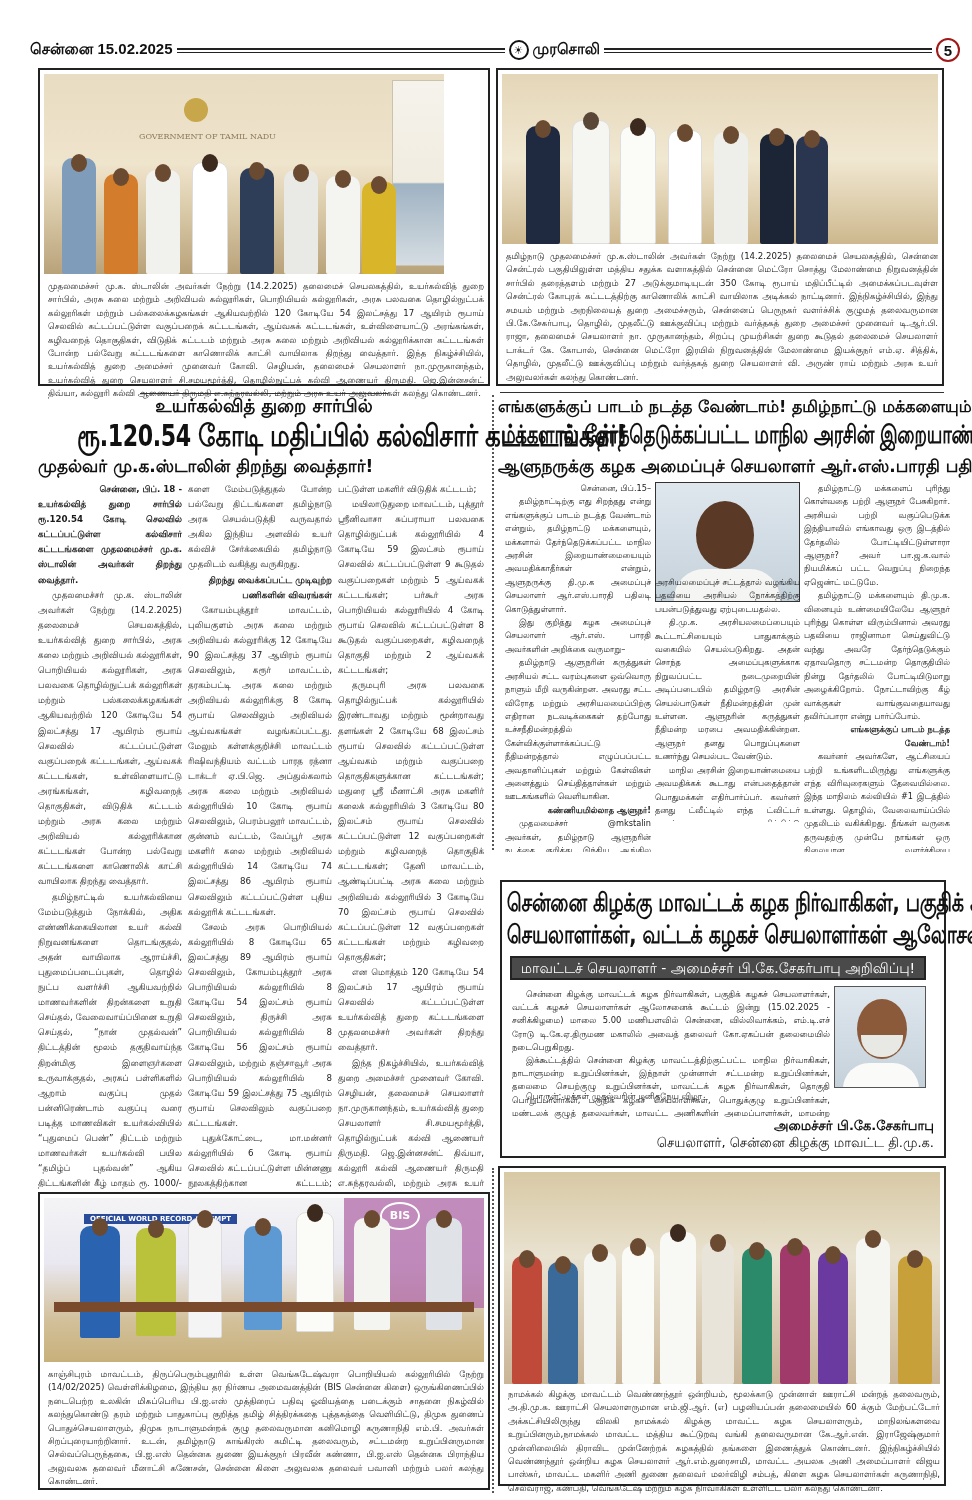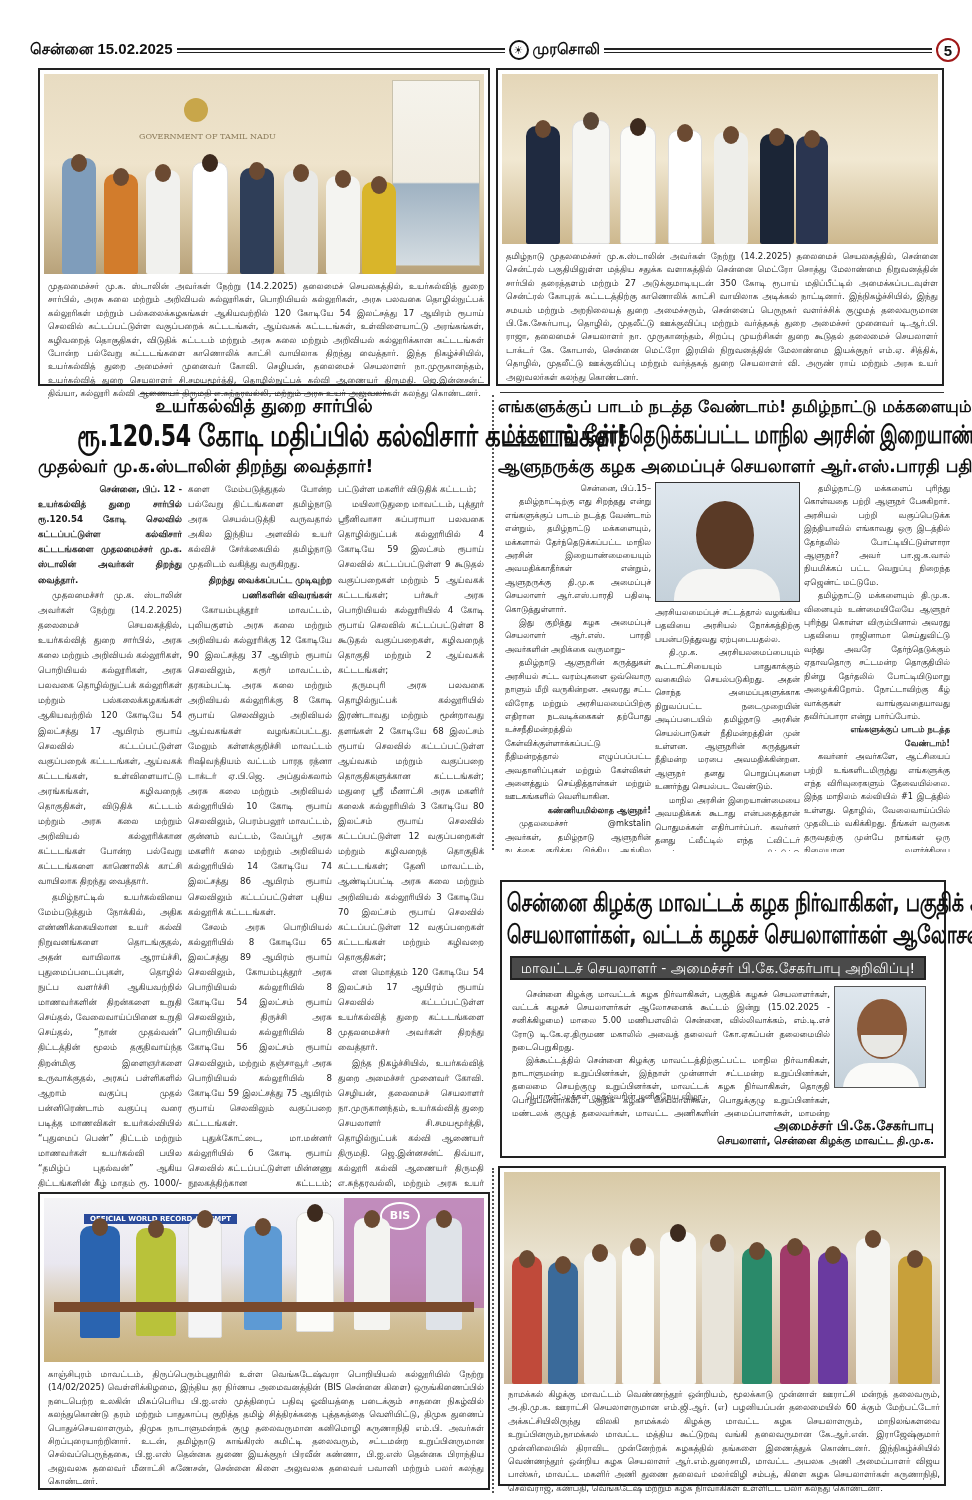--- a/index.html
+++ b/index.html
@@ -54,21 +54,21 @@
   <span class="mh-rule"></span>
   <span class="mh-center">
     <span class="mh-logo">☀</span>
     <span>முரசொலி</span>
   </span>
   <span class="mh-rule"></span>
   <span class="mh-page">5</span>
 </header>
 
 <section class="box" style="left:38px;top:68px;width:452px;height:318px;">
-  <div class="photo ph-govt" style="left:4px;top:4px;width:440px;height:200px;">
+  <div class="photo ph-govt" style="left:4px;top:4px;width:400px;height:200px;">
     <div style="position:absolute;left:140px;top:24px;width:24px;height:24px;border-radius:50%;background:#c8a64a;"></div>
     <div style="position:absolute;left:95px;top:58px;font-family:'DejaVu Serif',serif;font-size:8px;color:#8a7a5a;">GOVERNMENT OF TAMIL NADU</div>
     <div class="banner" style="left:348px;top:6px;width:88px;height:186px;background:linear-gradient(180deg,#f5f3ec 0%,#f1ece0 55%,#9fb2c2 56%,#d5dde2 100%);"></div>
     <div class="person" style="left:18px;top:84px;width:34px;height:116px;background:#7f9dbb;"></div>
     <div class="head" style="left:27px;top:80px;"></div>
     <div class="person" style="left:60px;top:100px;width:34px;height:100px;background:#d27c2c;"></div>
     <div class="head" style="left:69px;top:94px;"></div>
     <div class="person" style="left:102px;top:96px;width:34px;height:104px;background:#f1f1ee;"></div>
     <div class="head" style="left:111px;top:90px;"></div>
     <div class="person" style="left:148px;top:88px;width:36px;height:112px;background:#ffffff;border:1px solid #ddd;"></div>
@@ -107,21 +107,21 @@
 
 <div class="vdots" style="left:492px;top:395px;height:455px;"></div>
 <div class="vdots" style="left:492px;top:1168px;height:325px;"></div>
 
 <div class="kicker" style="left:38px;top:395px;width:452px;font-size:18px;">உயர்கல்வித் துறை சார்பில்</div>
 <div style="position:absolute;left:140px;top:393px;width:248px;border-top:1px solid #333;"></div>
 <h1 class="headline" style="left:36px;top:418px;width:456px;font-size:30px;font-family:'DejaVu Sans Condensed','DejaVu Sans',sans-serif;transform:scaleX(0.82);transform-origin:center;">ரூ.120.54 கோடி மதிப்பில் கல்விசார் கட்டடங்கள்!</h1>
 <h2 class="subhead" style="left:38px;top:456px;width:452px;font-size:17px;">முதல்வர் மு.க.ஸ்டாலின் திறந்து வைத்தார்!</h2>
 
 <div class="col" style="left:38px;top:482px;width:144px;height:718px;">
-  <p class="lead" style="text-align:right;">சென்னை, பிப். 12 -</p>
+  <p class="lead" style="text-align:right;">சென்னை, பிப். 18 -</p>
   <p class="lead">உயர்கல்வித் துறை சார்பில் ரூ.120.54 கோடி செலவில் கட்டப்பட்டுள்ள கல்விசார் கட்டடங்களை முதலமைச்சர் மு.க. ஸ்டாலின் அவர்கள் திறந்து வைத்தார்.</p>
   <p>முதலமைச்சர் மு.க. ஸ்டாலின் அவர்கள் நேற்று (14.2.2025) தலைமைச் செயலகத்தில், உயர்கல்வித் துறை சார்பில், அரசு கலை மற்றும் அறிவியல் கல்லூரிகள், பொறியியல் கல்லூரிகள், அரசு பலவகை தொழில்நுட்பக் கல்லூரிகள் மற்றும் பல்கலைக்கழகங்கள் ஆகியவற்றில் 120 கோடியே 54 இலட்சத்து 17 ஆயிரம் ரூபாய் செலவில் கட்டப்பட்டுள்ள வகுப்பறைக் கட்டடங்கள், ஆய்வகக் கட்டடங்கள், உள்விளையாட்டு அரங்கங்கள், கழிவறைத் தொகுதிகள், விடுதிக் கட்டடம் மற்றும் அரசு கலை மற்றும் அறிவியல் கல்லூரிக்கான கட்டடங்கள் போன்ற பல்வேறு கட்டடங்களை காணொலிக் காட்சி வாயிலாக திறந்து வைத்தார்.</p>
   <p>தமிழ்நாட்டில் உயர்கல்வியை மேம்படுத்தும் நோக்கில், அதிக எண்ணிக்கையிலான உயர் கல்வி நிறுவனங்களை தொடங்குதல், அதன் வாயிலாக ஆராய்ச்சி, புதுமைப்படைப்புகள், தொழில் நுட்ப வளர்ச்சி ஆகியவற்றில் மாணவர்களின் திறன்களை உறுதி செய்தல், வேலைவாய்ப்பினை உறுதி செய்தல், “நான் முதல்வன்” திட்டத்தின் மூலம் தகுதிவாய்ந்த திறன்மிகு இளைஞர்களை உருவாக்குதல், அரசுப் பள்ளிகளில் ஆறாம் வகுப்பு முதல் பன்னிரெண்டாம் வகுப்பு வரை படித்த மாணவிகள் உயர்கல்வியில் “புதுமைப் பெண்” திட்டம் மற்றும் மாணவர்கள் உயர்கல்வி பயில “தமிழ்ப் புதல்வன்” ஆகிய திட்டங்களின் கீழ் மாதம் ரூ. 1000/- உதவித் தொகை வழங்குதல், முதல் தலைமுறை பட்டதாரிகளுக்கு சலுகைகள், கல்லூரிகள் மற்றும் பல்கலைக்கழகங்களின் உட்கட்டமைப்பு வசதி</p>
 </div>
 <div class="col" style="left:188px;top:482px;width:144px;height:718px;">
   <p style="text-indent:0;">களை மேம்படுத்துதல் போன்ற பல்வேறு திட்டங்களை தமிழ்நாடு அரசு செயல்படுத்தி வருவதால் அகில இந்திய அளவில் உயர் கல்விச் சேர்க்கையில் தமிழ்நாடு முதலிடம் வகித்து வருகிறது.</p>
   <p class="sub">திறந்து வைக்கப்பட்ட முடிவுற்ற பணிகளின் விவரங்கள்</p>
   <p>கோயம்புத்தூர் மாவட்டம், புலியகுளம் அரசு கலை மற்றும் அறிவியல் கல்லூரிக்கு 12 கோடியே 90 இலட்சத்து 37 ஆயிரம் ரூபாய் செலவிலும், கரூர் மாவட்டம், தரகம்பட்டி அரசு கலை மற்றும் அறிவியல் கல்லூரிக்கு 8 கோடி ரூபாய் செலவிலும் அறிவியல் ஆய்வகங்கள் வழங்கப்பட்டது. மேலும் கள்ளக்குறிச்சி மாவட்டம் ரிஷிவந்தியம் வட்டம் பாரத ரத்னா டாக்டர் ஏ.பி.ஜெ. அப்துல்கலாம் அரசு கலை மற்றும் அறிவியல் கல்லூரியில் 10 கோடி ரூபாய் செலவிலும், பெரம்பலூர் மாவட்டம், குன்னம் வட்டம், வேப்பூர் அரசு மகளிர் கலை மற்றும் அறிவியல் கல்லூரியில் 14 கோடியே 74 இலட்சத்து 86 ஆயிரம் ரூபாய் செலவிலும் கட்டப்பட்டுள்ள புதிய கல்லூரிக் கட்டடங்கள்.</p>
   <p>சேலம் அரசு பொறியியல் கல்லூரியில் 8 கோடியே 65 இலட்சத்து 89 ஆயிரம் ரூபாய் செலவிலும், கோயம்புத்தூர் அரசு பொறியியல் கல்லூரியில் 8 கோடியே 54 இலட்சம் ரூபாய் செலவிலும், திருச்சி அரசு பொறியியல் கல்லூரியில் 8 கோடியே 56 இலட்சம் ரூபாய் செலவிலும், மற்றும் தஞ்சாவூர் அரசு பொறியியல் கல்லூரியில் 8 கோடியே 59 இலட்சத்து 75 ஆயிரம் ரூபாய் செலவிலும் வகுப்பறை கட்டடங்கள்.</p>
   <p>புதுக்கோட்டை, மா.மன்னர் கல்லூரியில் 6 கோடி ரூபாய் செலவில் கட்டப்பட்டுள்ள மின்னணு நூலகத்திற்கான கட்டடம்; திருச்சிராப்பள்ளி, பாரதிதாசன் பல்கலைக்கழகத்தின் காஜாமலை வளாகத்தில் 8 கோடியே 83 இலட்சத்து 44 ஆயிரம் ரூபாய் செலவில் கட்ட</p>
@@ -146,21 +146,21 @@
   <p>தமிழ்நாடு ஆளுநரின் கருத்துகள் அரசியல் சட்ட வரம்புகளை ஒவ்வொரு நாளும் மீறி வருகின்றன. அவரது சட்ட விரோத மற்றும் அரசியலமைப்பிற்கு எதிரான நடவடிக்கைகள் தற்போது உச்சநீதிமன்றத்தில் கேள்விக்குள்ளாக்கப்பட்டு நீதிமன்றத்தால் எழுப்பப்பட்ட அவதானிப்புகள் மற்றும் கேள்விகள் அனைத்தும் செய்தித்தாள்கள் மற்றும் ஊடகங்களில் வெளியாகின.</p>
   <p class="sub">கண்ணியமில்லாத ஆளுநர்!</p>
   <p>முதலமைச்சர் @mkstalin அவர்கள், தமிழ்நாடு ஆளுநரின் நடத்தை குறித்து இந்திய ஆங்கில நாளிதழில் இன்றைய கட்டுரையை முன்னிலைப்படுத்தியிருந்தார். இன்று தனது ட்விட்டர் பதிவில் நீதிமன்ற நடவடிக்கைகளைக் குறிப்பிட்டு ஆளுநர் தம்மை நியாயப்படுத்திக் கொண்டுள்ளார். அவர் தமது ஆணையை ஏற்பவர் என்று உணர்ந்தால், அது அவரது பதவியின் கண்ணியத்தைக் கடைப்பிடிப்பது ஆகும்.</p>
 </div>
 
 <div class="photo ph-portrait" style="left:655px;top:482px;width:145px;height:120px;border:1px solid #333;">
   <div style="position:absolute;left:40px;top:18px;width:58px;height:68px;border-radius:50%;background:#5a3a26;"></div>
   <div style="position:absolute;left:18px;top:86px;width:106px;height:34px;border-radius:30px 30px 0 0;background:#f5f5f3;"></div>
 </div>
 
-<div class="col" style="left:655px;top:606px;width:145px;height:246px;font-size:8.2px;line-height:13.4px;">
+<div class="col" style="left:655px;top:576px;width:145px;height:246px;font-size:8.2px;line-height:13.4px;">
   <p style="text-indent:0;">அரசியலமைப்புச் சட்டத்தால் வழங்கிய பதவியை அரசியல் நோக்கத்திற்கு பயன்படுத்துவது ஏற்புடையதல்ல.</p>
   <p>தி.மு.க. அரசியலமைப்பையும் கூட்டாட்சியையும் பாதுகாக்கும் வகையில் செயல்படுகிறது. அதன் சொந்த அமைப்புகளுக்காக நிறுவப்பட்ட நடைமுறையின் அடிப்படையில் தமிழ்நாடு அரசின் செயல்பாடுகள் நீதிமன்றத்தின் முன் உள்ளன. ஆளுநரின் கருத்துகள் நீதிமன்ற மரபை அவமதிக்கின்றன. ஆளுநர் தனது பொறுப்புகளை உணர்ந்து செயல்பட வேண்டும்.</p>
   <p>மாநில அரசின் இறையாண்மையை அவமதிக்கக் கூடாது என்பதைத்தான் பொதுமக்கள் எதிர்பார்ப்பர். கவர்னர் தனது ட்வீட்டில் எந்த ட்விட்டர் கணக்குகளை குறிப்பிட்டு இணைந்துள்ளார் என்பதை பார்க்கும் போது வேடிக்கையாக உள்ளது. ஒருவேளை அவர் அந்த தனிநபர்கள் மற்றும் செய்தி நிறுவனங்களின் ஆதரவை எதிர்பார்க்கிறாரா? அவர் தமிழ்நாடு அரசின் அரசியல் எதிரியாக செயல்பட்டு ஆளுநர் மாளிகையை தவறாகப் பயன்படுத்தவில்லையா?</p>
 
 </div>
 
 <div class="col" style="left:804px;top:482px;width:146px;height:370px;font-size:8.2px;line-height:13.4px;">
   <p>தமிழ்நாட்டு மக்களைப் புரிந்து கொள்வதை பற்றி ஆளுநர் பேசுகிறார். அரசியல் பற்றி வகுப்பெடுக்க இந்தியாவில் எங்காவது ஒரு இடத்தில் தேர்தலில் போட்டியிட்டுள்ளாரா ஆளுநர்? அவர் பா.ஜ.க.வால் நியமிக்கப் பட்ட வெறுப்பு நிறைந்த ஏஜெண்ட் மட்டுமே.</p>
   <p>தமிழ்நாட்டு மக்களையும் தி.மு.க. வினையும் உண்மையிலேயே ஆளுநர் புரிந்து கொள்ள விரும்பினால் அவரது பதவியை ராஜினாமா செய்துவிட்டு வந்து அவரே தேர்ந்தெடுக்கும் ஏதாவதொரு சட்டமன்ற தொகுதியில் நின்று தேர்தலில் போட்டியிடுமாறு அழைக்கிறோம். நோட்டாவிற்கு கீழ் வாக்குகள் வாங்குவதையாவது தவிர்ப்பாரா என்று பார்ப்போம்.</p>
   <p class="sub">எங்களுக்குப் பாடம் நடத்த வேண்டாம்!</p>
@@ -179,21 +179,21 @@
   </div>
   <div class="col" style="left: 10px; top: 106px; width: 318px; height: 132px; font-size: 8.4px; line-height: 13.2px;">
     <p>சென்னை கிழக்கு மாவட்டக் கழக நிர்வாகிகள், பகுதிக் கழகச் செயலாளர்கள், வட்டக் கழகச் செயலாளர்கள் ஆலோசனைக் கூட்டம் இன்று (15.02.2025 - சனிக்கிழமை) மாலை 5.00 மணியளவில் சென்னை, வில்லிவாக்கம், எம்.டி.எச் ரோடு டி.கே.ஏ.திருமண மகாலில் அவைத் தலைவர் கோ.ஏகப்பன் தலைமையில் நடைபெறுகிறது.</p>
   <p>இக்கூட்டத்தில் சென்னை கிழக்கு மாவட்டத்திற்குட்பட்ட மாநில நிர்வாகிகள், நாடாளுமன்ற உறுப்பினர்கள், இந்நாள் முன்னாள் சட்டமன்ற உறுப்பினர்கள், தலைமை செயற்குழு உறுப்பினர்கள், மாவட்டக் கழக நிர்வாகிகள், தொகுதி பொறுப்பாளர்கள், பகுதிக் கழகச் செயலாளர்கள், பொதுக்குழு உறுப்பினர்கள், மண்டலக் குழுத் தலைவர்கள், மாவட்ட அணிகளின் அமைப்பாளர்கள், மாமன்ற உறுப்பினர்கள், வட்டக் கழகச் செயலாளர்கள் தவறாமல் கலந்து கொள்ளுமாறு அன்புடன் கேட்டுக்கொள்கிறேன்.</p>
     </div>
   <div class="col" style="left: 10px; top: 208px; width: 420px; height: 20px; font-size: 8.4px; line-height: 13.2px;">
   <p>பொருள்: மக்கள் முதல்வரின் மனிதநேய விழா</p>
     </div>
   <div class="sign" style="right:10px;top:236px;">
     <div style="font-size:13px;font-weight:bold;">அமைச்சர் பி.கே.சேகர்பாபு</div>
-    <div style="font-size:10px;font-weight:bold;">செயலாளர், சென்னை கிழக்கு மாவட்ட தி.மு.க.</div>
+    <div style="font-size:13px;font-weight:normal;">செயலாளர், சென்னை கிழக்கு மாவட்ட தி.மு.க.</div>
   </div>
 </section>
 <div class="col" style="left:510px;top:1058px;width:318px;height:102px;font-size:8.4px;line-height:13.2px;">
 </div>
 
 <section class="box" style="left:38px;top:1192px;width:452px;height:298px;">
   <div class="photo ph-bis" style="left:4px;top:4px;width:440px;height:164px;">
     <div style="position:absolute;left:40px;top:16px;font-size:7px;font-weight:bold;color:#fff;background:#2a4a9a;padding:1px 6px;">OFFICIAL WORLD RECORD ATTEMPT</div>
     <div style="position:absolute;left:300px;top:0;width:140px;height:110px;background:#b06aa8;opacity:0.75;"></div>
     <div style="position:absolute;left:336px;top:4px;width:40px;height:28px;border-radius:50%;border:2px solid #fff;color:#fff;font-size:11px;font-weight:bold;text-align:center;line-height:24px;">BIS</div>

